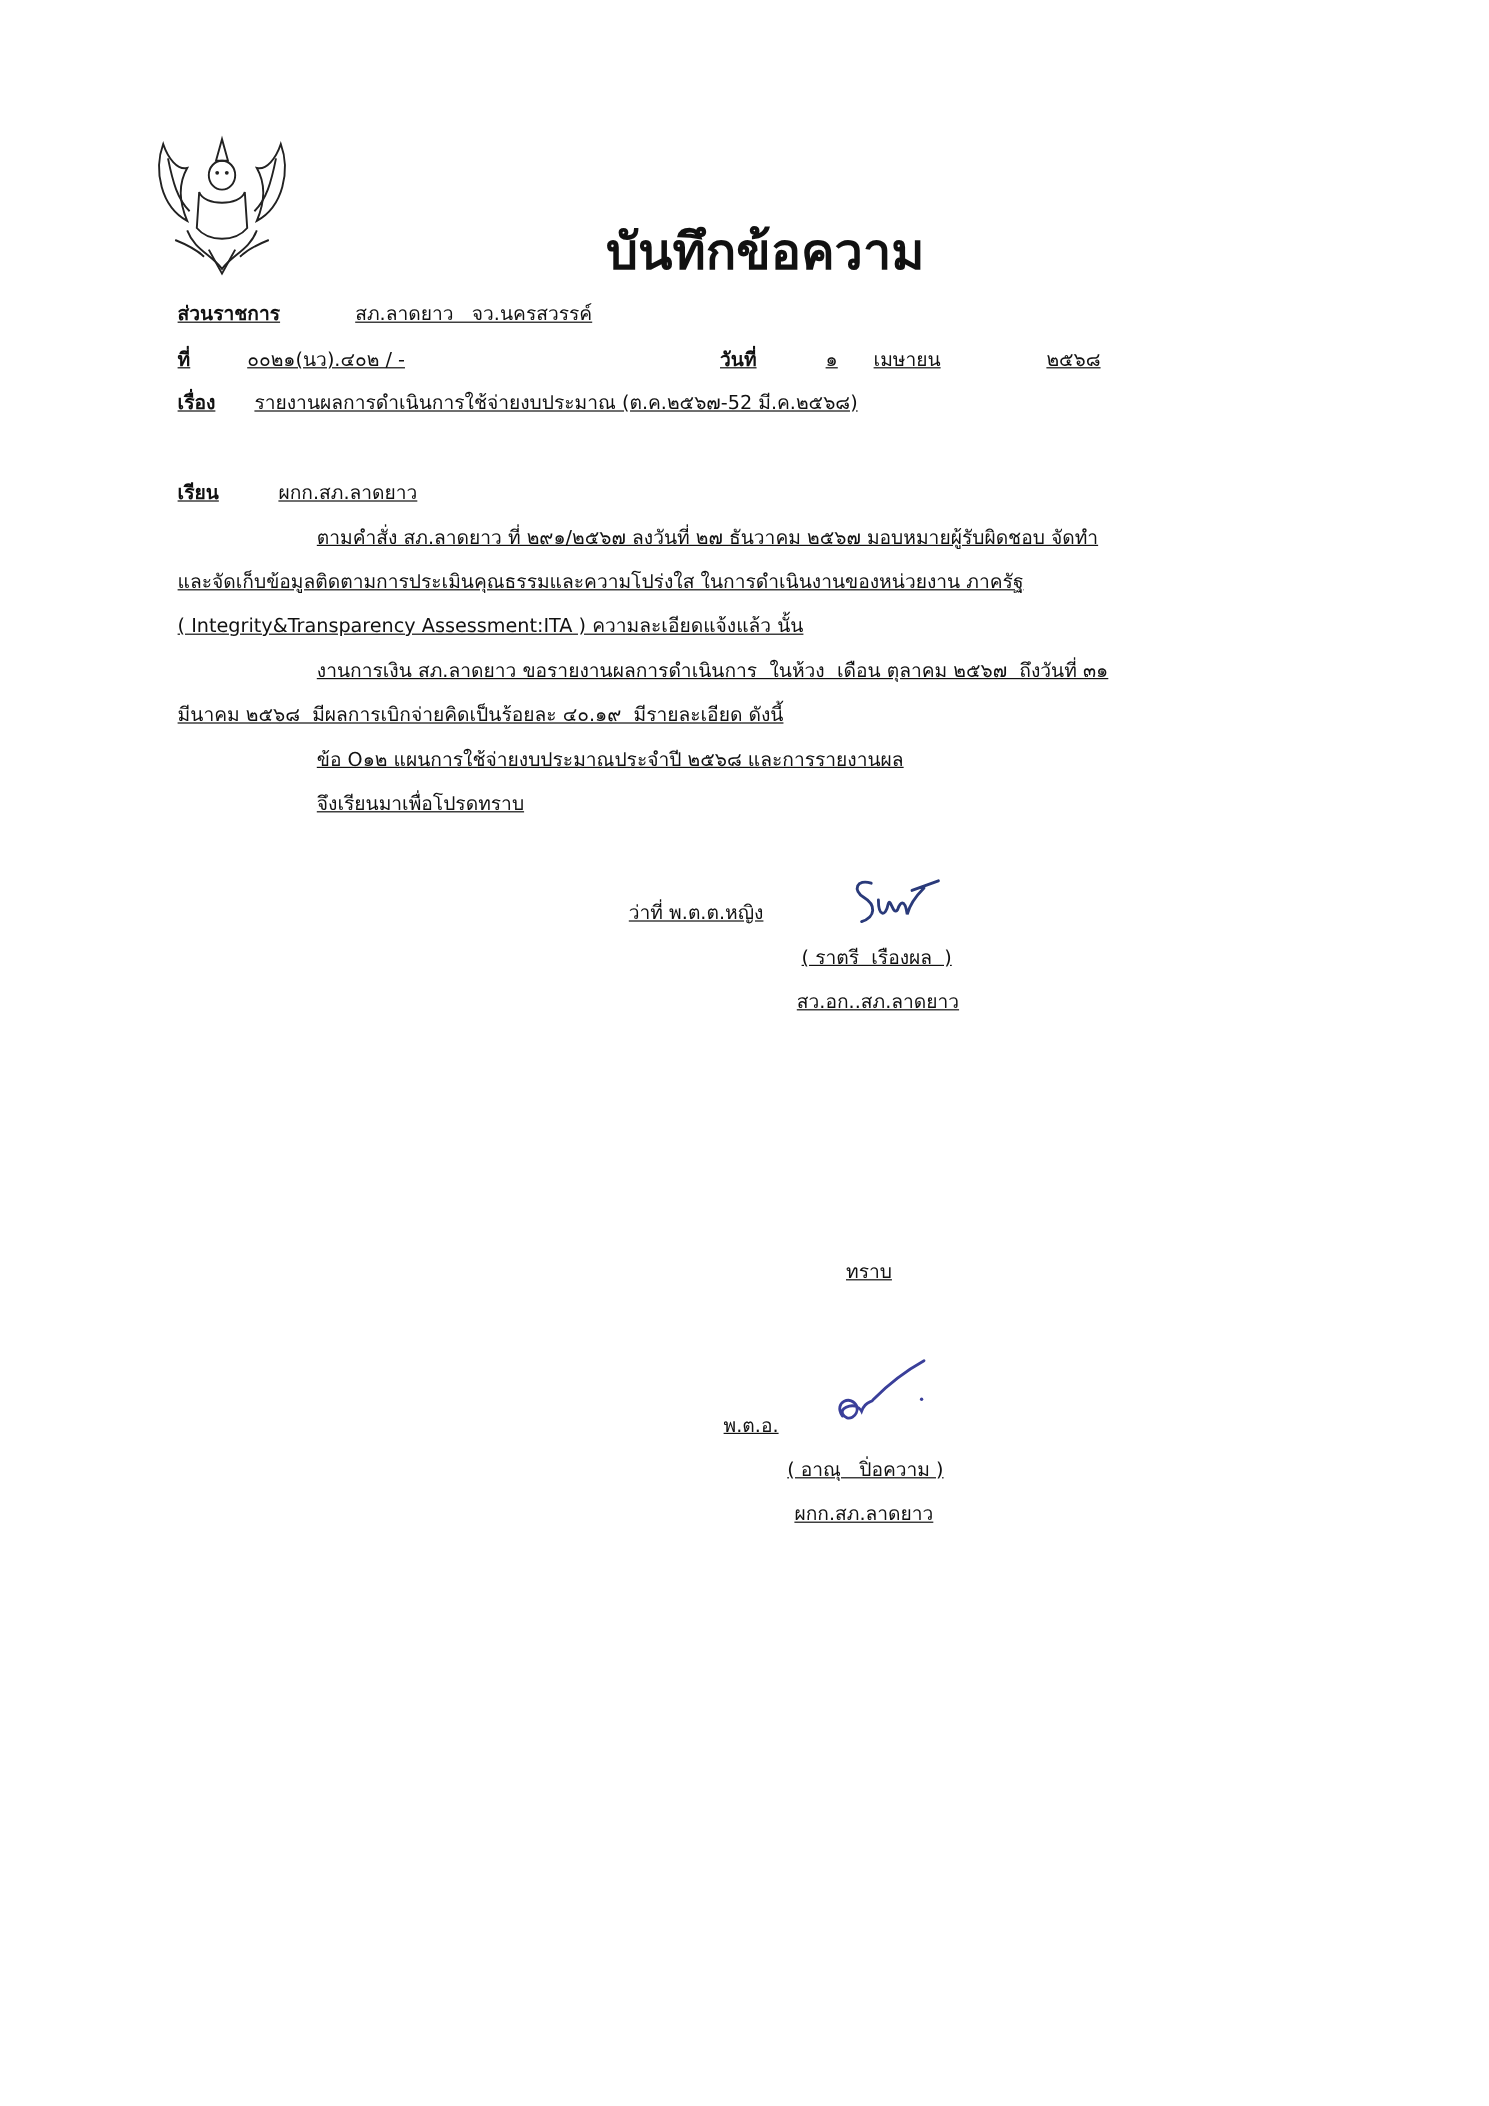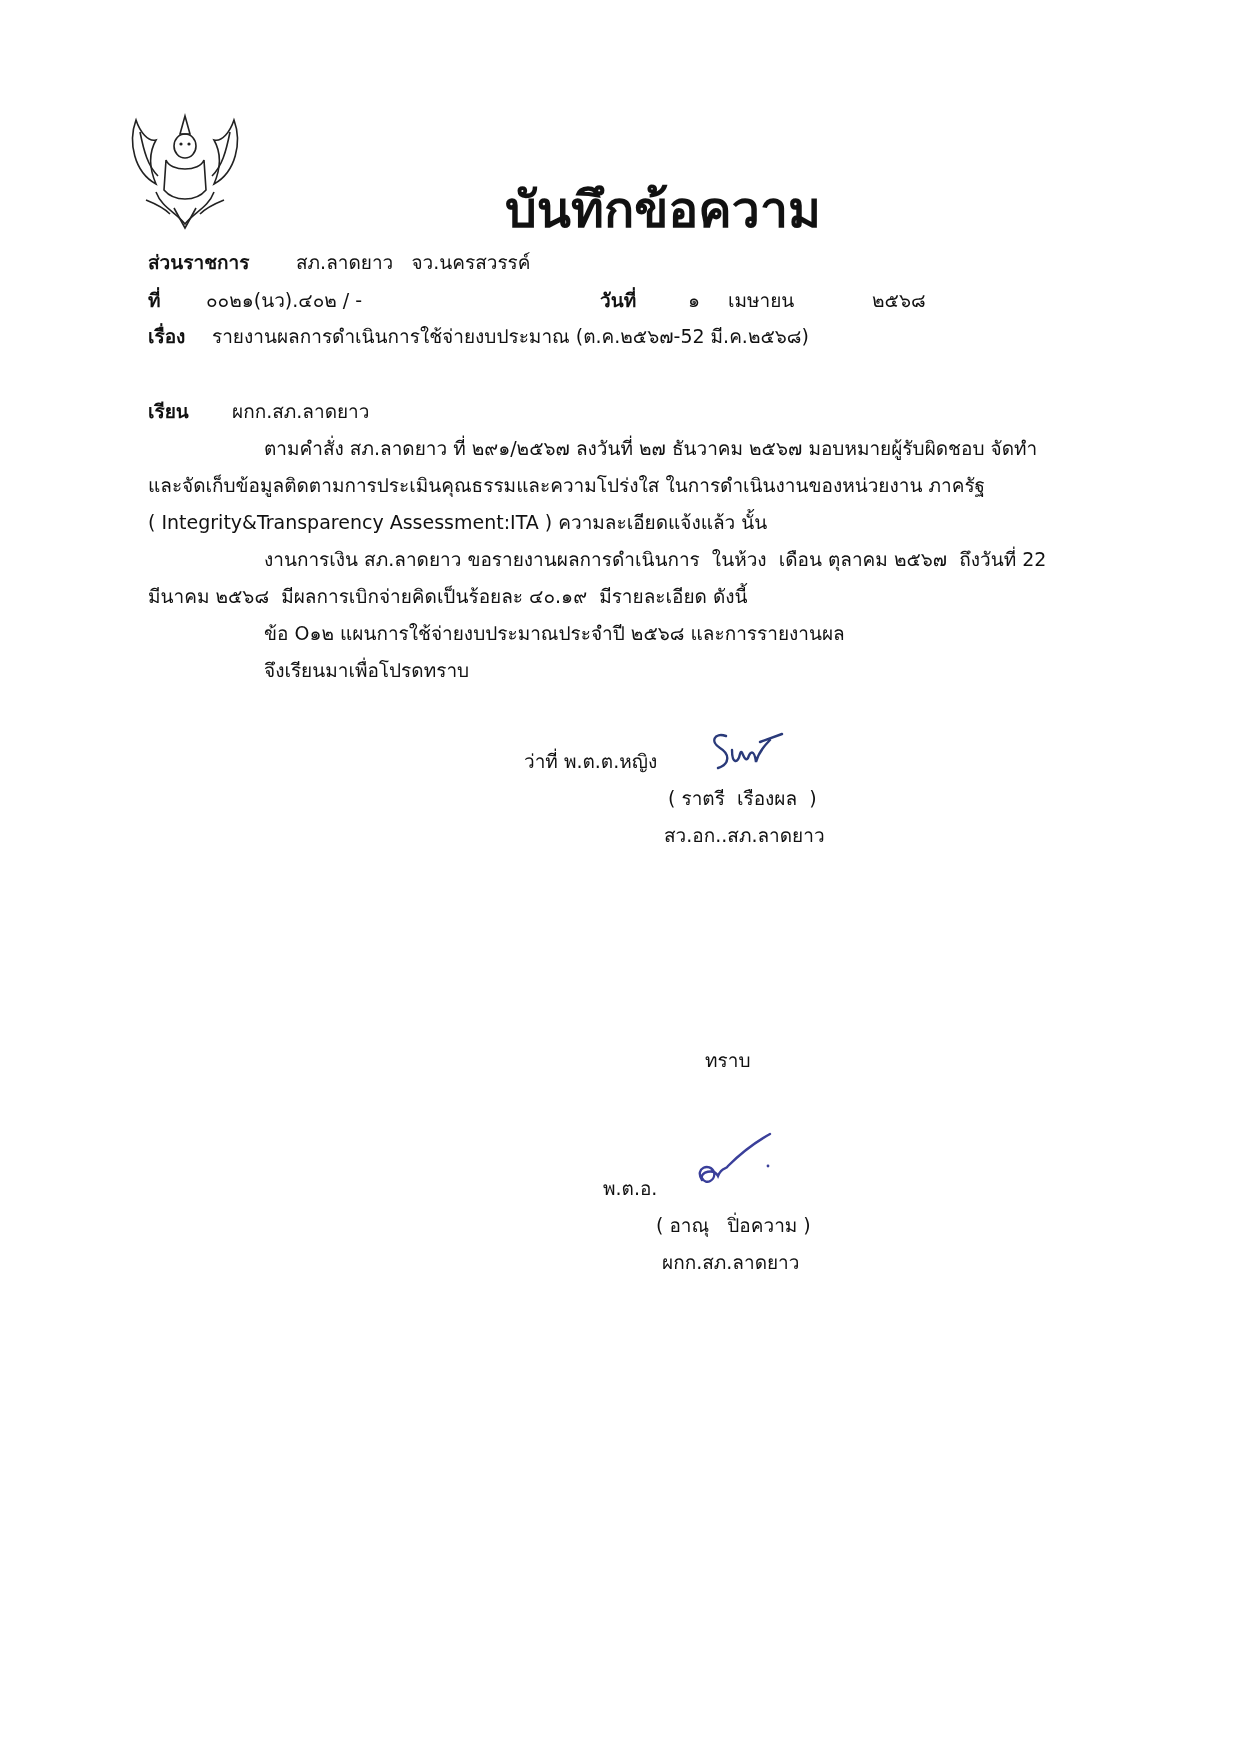--- a/index.html
+++ b/index.html
@@ -9,29 +9,29 @@
     }
     body {
       width: 1241px;
       height: 1755px;
       position: relative;
       overflow: hidden;
       font-family: "DejaVu Sans", "Liberation Sans", sans-serif;
       color: #111111;
     }
     .abs { position: absolute; white-space: nowrap; }
-    .txt { font-size: 19px; line-height: 24px; }
+    .txt { font-size: 16px; line-height: 24px; text-decoration: underline; }
     .bold { font-weight: bold; }
 
     .garuda {
       left: 126px; top: 112px; width: 118px; height: 118px;
     }
     .doc-title {
       left: 505px; top: 186px;
-      font-size: 50px; line-height: 48px; font-weight: bold;
+      font-size: 42px; line-height: 48px; font-weight: bold;
     }
 
     .sig1 { left: 708px; top: 728px; width: 80px; height: 46px; }
     .sig2 { left: 692px; top: 1128px; width: 86px; height: 68px; }
   </style>
 </head>
 <body>
 
 <div class="abs garuda">
   <svg width="118" height="118" viewBox="0 0 118 118">
@@ -75,21 +75,21 @@
 <div class="abs txt bold" style="left:148px; top:324px;">เรื่อง</div>
 <div class="abs txt" style="left:212px; top:324px;">รายงานผลการดำเนินการใช้จ่ายงบประมาณ (ต.ค.๒๕๖๗-52 มี.ค.๒๕๖๘)</div>
 
 <div class="abs txt bold" style="left:148px; top:399px;">เรียน</div>
 <div class="abs txt" style="left:232px; top:399px;">ผกก.สภ.ลาดยาว</div>
 
 <div class="abs txt" style="left:264px; top:436px;">ตามคำสั่ง สภ.ลาดยาว ที่ ๒๙๑/๒๕๖๗ ลงวันที่ ๒๗ ธันวาคม ๒๕๖๗ มอบหมายผู้รับผิดชอบ จัดทำ</div>
 <div class="abs txt" style="left:148px; top:473px;">และจัดเก็บข้อมูลติดตามการประเมินคุณธรรมและความโปร่งใส ในการดำเนินงานของหน่วยงาน ภาครัฐ</div>
 <div class="abs txt" style="left:148px; top:510px;">( Integrity&amp;Transparency Assessment:ITA ) ความละเอียดแจ้งแล้ว นั้น</div>
 
-<div class="abs txt" style="left:264px; top:547px; white-space:pre;">งานการเงิน สภ.ลาดยาว ขอรายงานผลการดำเนินการ  ในห้วง  เดือน ตุลาคม ๒๕๖๗  ถึงวันที่ 22</div>
+<div class="abs txt" style="left:264px; top:547px; white-space:pre;">งานการเงิน สภ.ลาดยาว ขอรายงานผลการดำเนินการ  ในห้วง  เดือน ตุลาคม ๒๕๖๗  ถึงวันที่ ๓๑</div>
 <div class="abs txt" style="left:148px; top:584px; white-space:pre;">มีนาคม ๒๕๖๘  มีผลการเบิกจ่ายคิดเป็นร้อยละ ๔๐.๑๙  มีรายละเอียด ดังนี้</div>
 
 <div class="abs txt" style="left:264px; top:621px;">ข้อ O๑๒ แผนการใช้จ่ายงบประมาณประจำปี ๒๕๖๘ และการรายงานผล</div>
 <div class="abs txt" style="left:264px; top:658px;">จึงเรียนมาเพื่อโปรดทราบ</div>
 
 <div class="abs txt" style="left:524px; top:749px;">ว่าที่ พ.ต.ต.หญิง</div>
 <div class="abs sig1">
   <svg width="80" height="46" viewBox="0 0 80 46">
     <path d="M18 8 C6 4, 2 14, 12 20 C22 26, 22 36, 10 40 M24 22 C24 36, 30 36, 32 26 C34 18, 36 36, 40 30 C42 24, 46 20, 48 34 C50 26, 56 18, 62 12 M52 14 L74 6" fill="none" stroke="#2a3a7a" stroke-width="2.4" stroke-linecap="round"></path>
   </svg>

